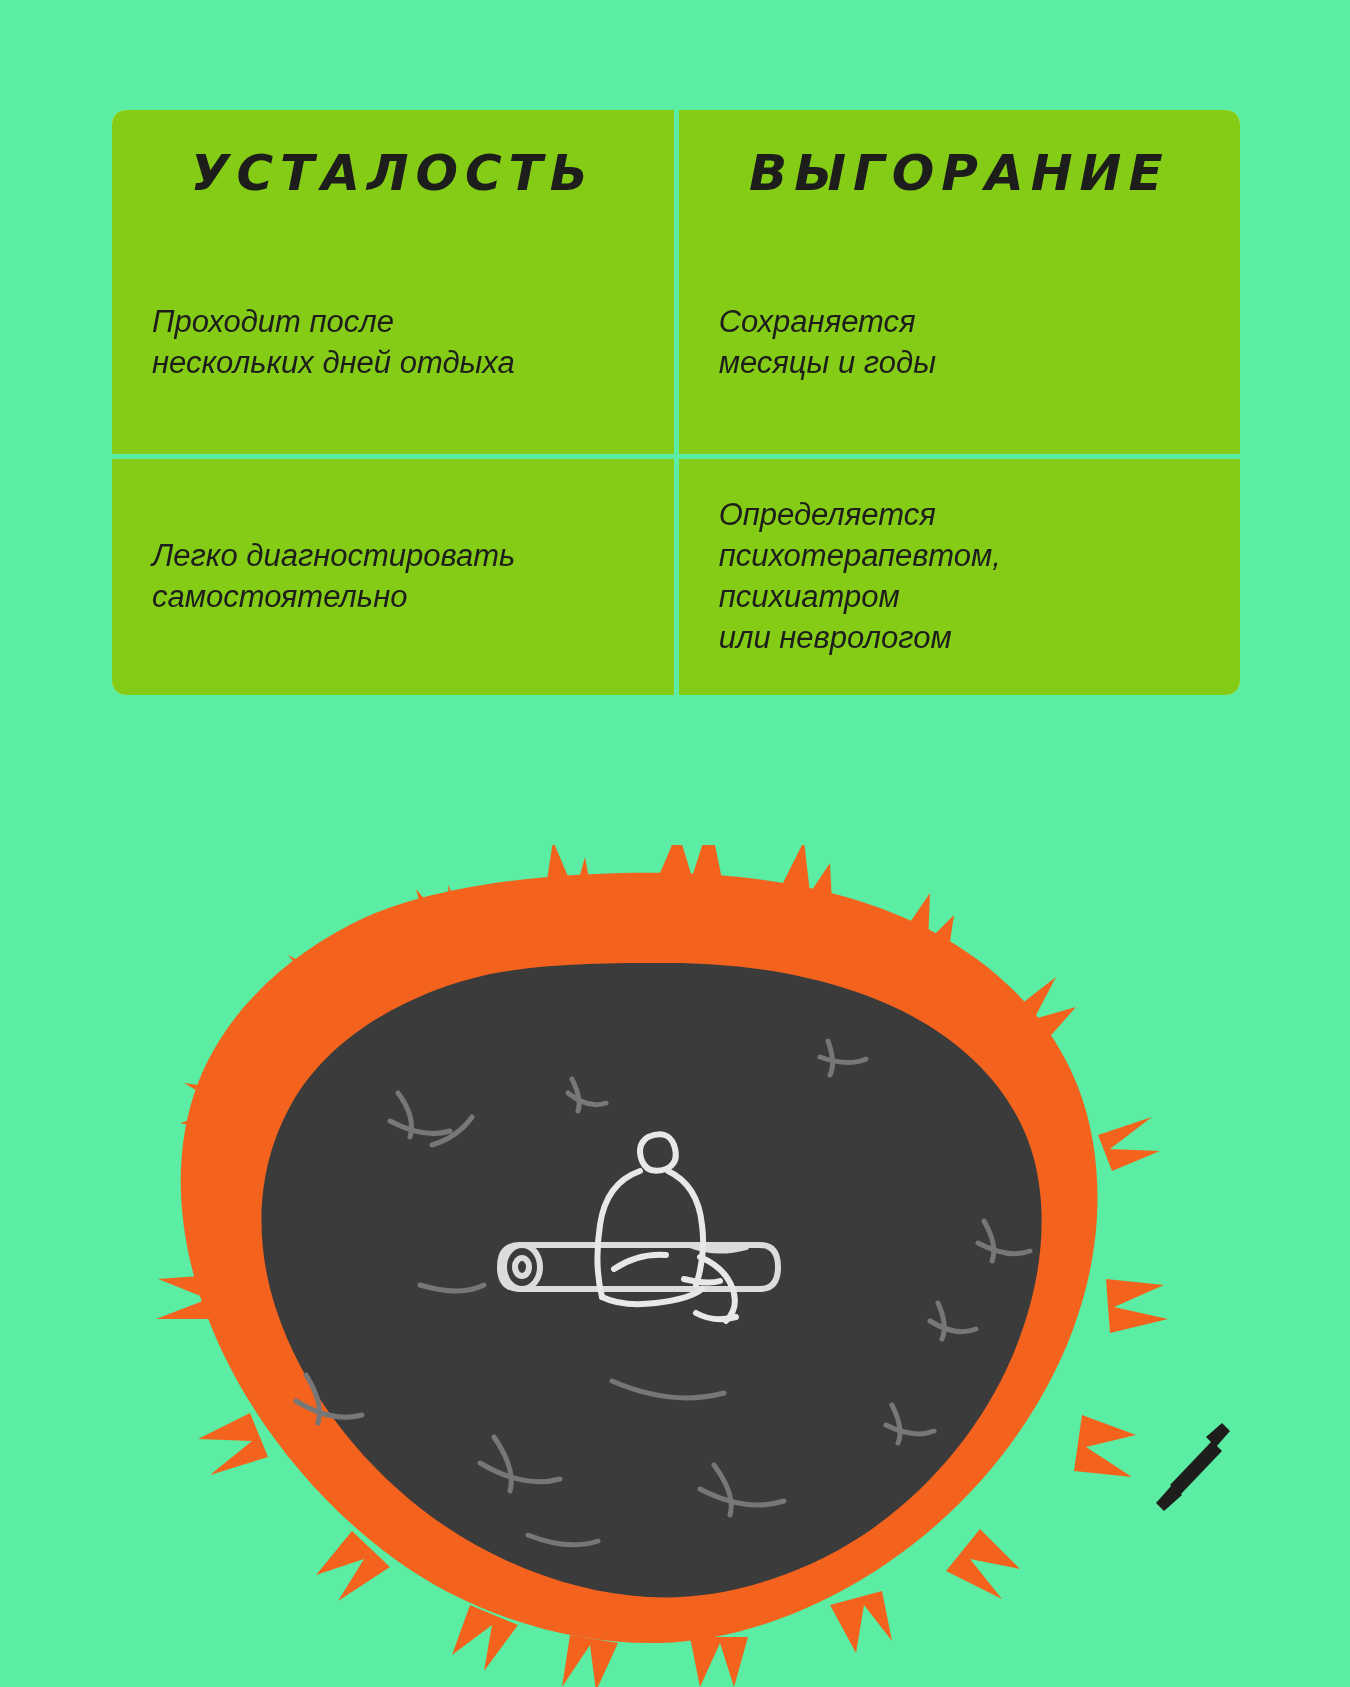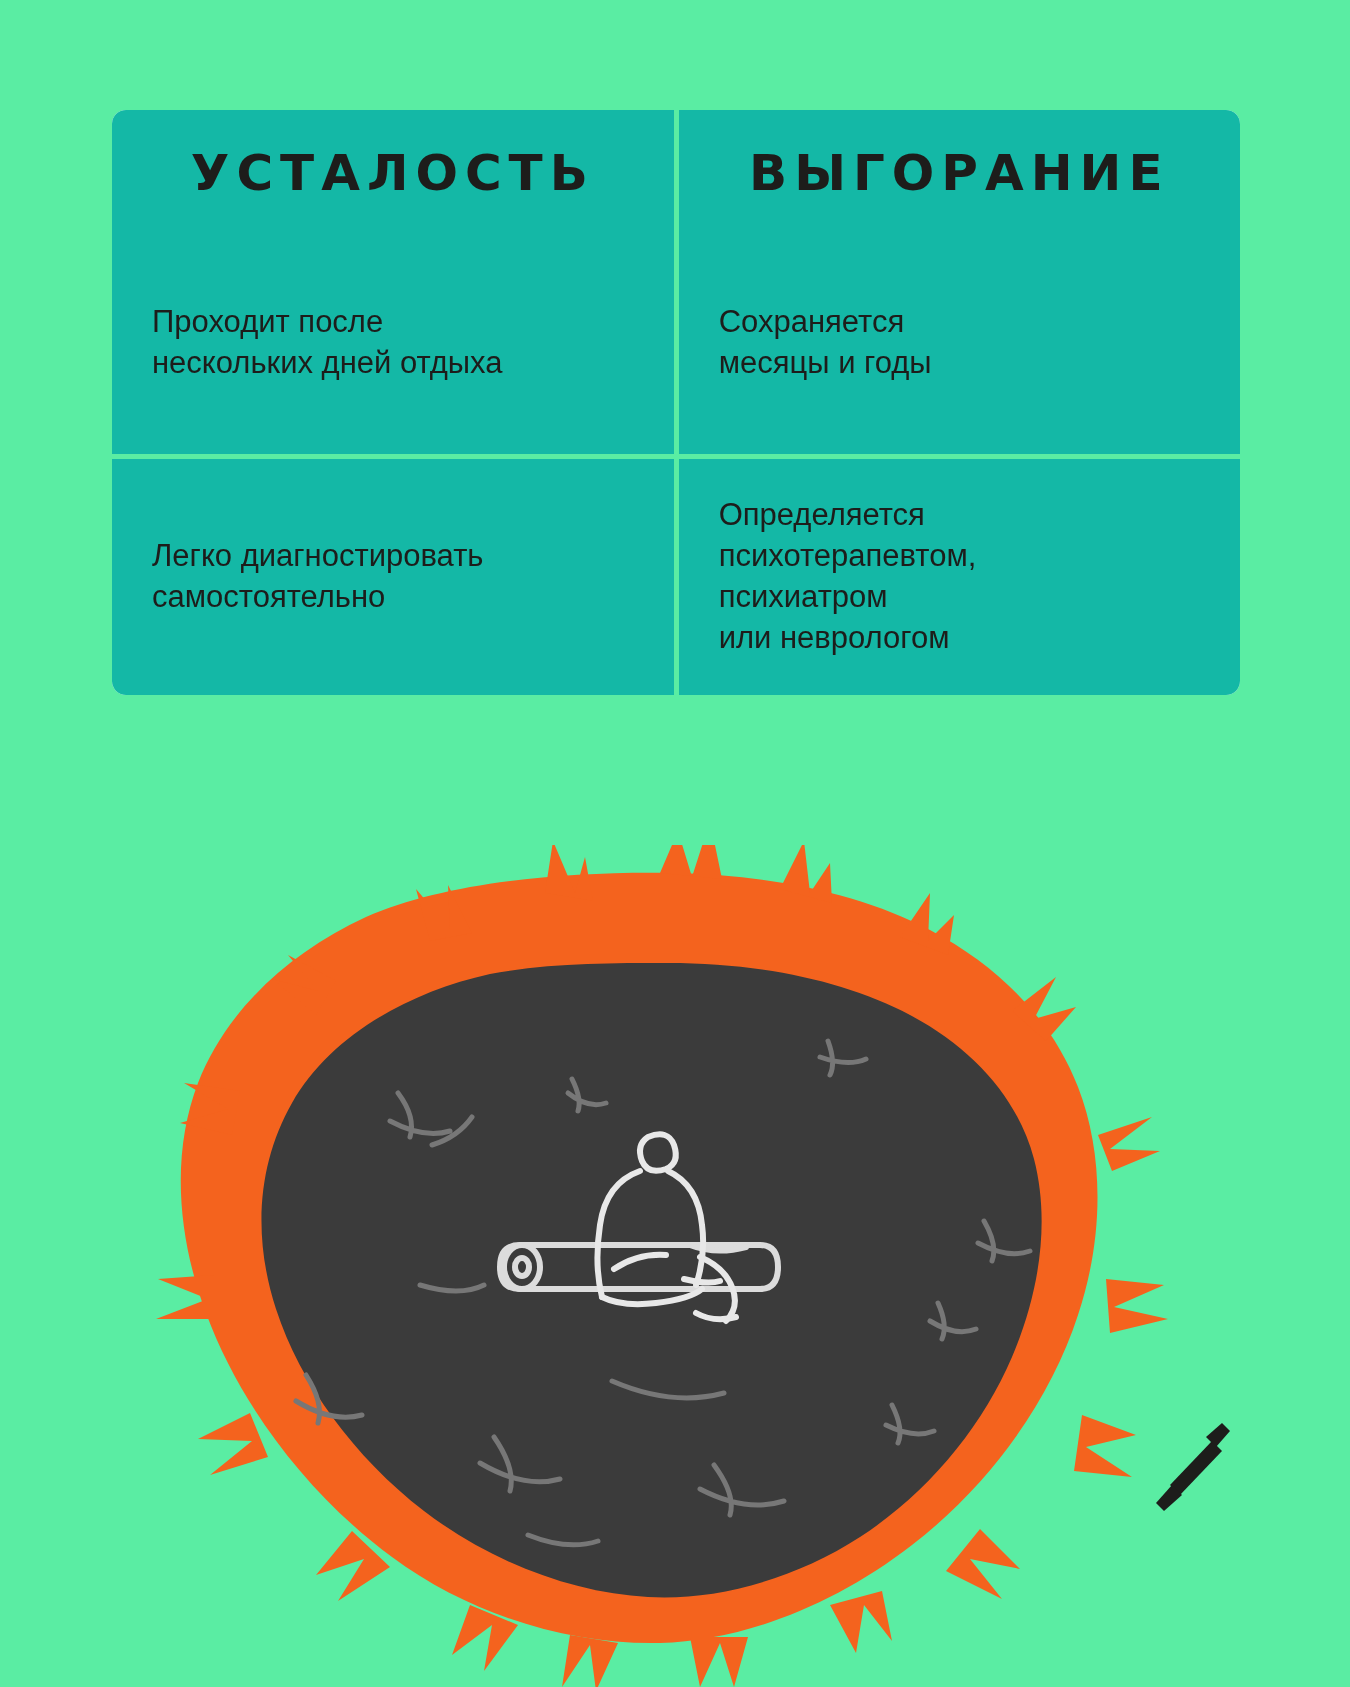--- a/index.html
+++ b/index.html
@@ -33,21 +33,22 @@
     border-collapse: separate;
     border-spacing: 0;
     background: #ffffff;
     border-radius: 14px;
     overflow: hidden;
     table-layout: fixed;
   }
   .comparison-table td,
   .comparison-table th {
     vertical-align: middle;
-    background: #14b8a6;
+    background: #84cc16;
+    font-style: italic;
   }
   .comparison-table th {
     text-align: center;
     padding: 38px 18px 34px 18px;
   }
   .head-label {
     font-weight: 700;
     font-size: 50px;
     letter-spacing: 7px;
     color: #1d1d1b;

